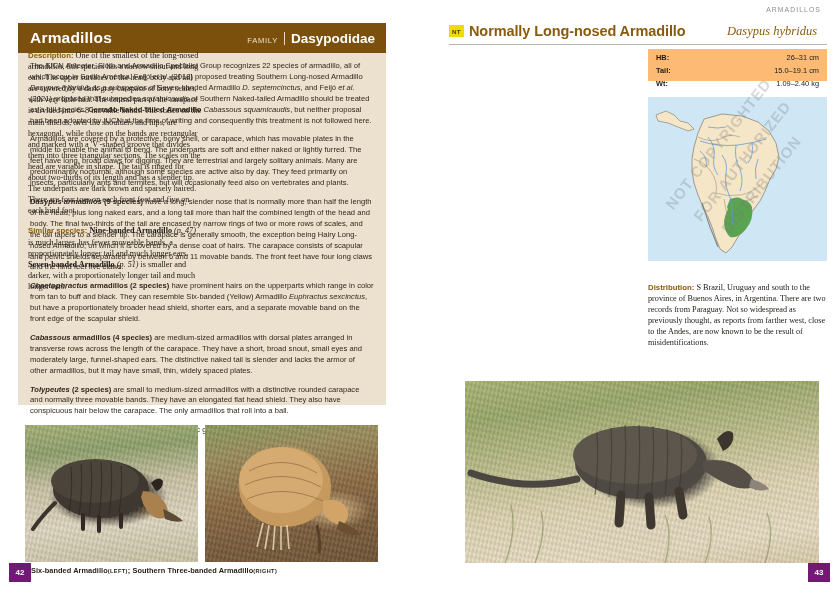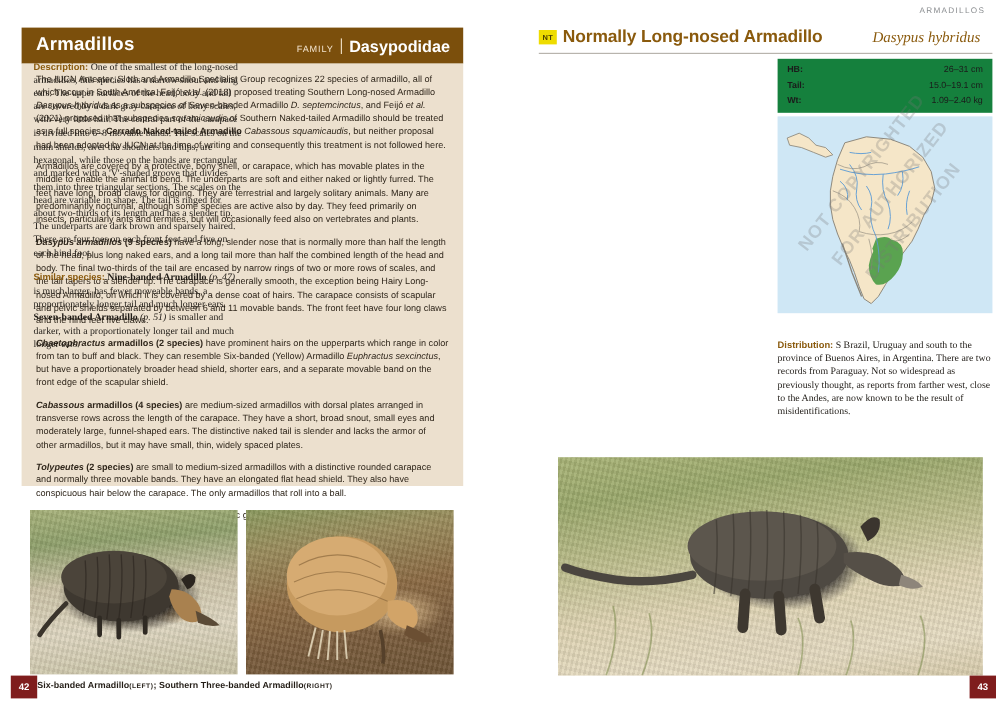--- a/index.html
+++ b/index.html
@@ -59,21 +59,21 @@
   .caption {
     position:absolute; left:31px; top:566px; width:350px;
     font-family:"Liberation Sans", sans-serif;
     font-size:7.4px; font-weight:bold; color:#231d16;
     letter-spacing:0.05px;
   }
   .caption .pos { font-weight:bold; font-size:5.6px; letter-spacing:0.4px; }
 
   .pgnum {
     position:absolute; width:22px; height:19px;
-    background:#7f1d1d; color:#fff;
+    background:#701a75; color:#fff;
     font-family:"Liberation Sans", sans-serif; font-size:8px; font-weight:bold;
     display:flex; align-items:center; justify-content:center;
   }
   .pgnum-left { left:9px; top:563px; }
   .pgnum-right { right:9px; top:563px; }
 
   
   .page-right { position:absolute; left:437px; top:0; width:402px; height:595px; }
 
   .run-head {
@@ -104,22 +104,22 @@
   .sp-text p {
     margin:0 0 9px 0;
     font-family:"Liberation Serif", serif;
     font-size:8.2px; line-height:11.1px; color:#1e1a15;
   }
   .sp-text .lbl { font-family:"Liberation Sans", sans-serif; font-weight:bold; font-size:7.8px; color:#8a5a0d; }
   .sp-text b { font-weight:bold; }
   .sp-text i { font-style:italic; }
 
   .measures {
-    position:absolute; left:648px; top:49px; width:179px; height:45px;
-    background:#15803d; padding:4px 8px 0 8px;
+    position:absolute; left:648px; top:49px; width:179px; height:32px;
+    background:#fdba74; padding:4px 8px 0 8px;
   }
   .mrow { display:flex; justify-content:space-between; align-items:baseline; height:13px; }
   .mlbl { font-family:"Liberation Sans", sans-serif; font-weight:bold; font-size:7.4px; color:#1b1b1b; }
   .mval { font-family:"Liberation Sans", sans-serif; font-size:7.4px; color:#1b1b1b; }
 
   .mapbox {
     position:absolute; left:648px; top:97px; width:179px; height:164px;
     background:#cfe7f5; overflow:hidden;
   }
   .wm {

